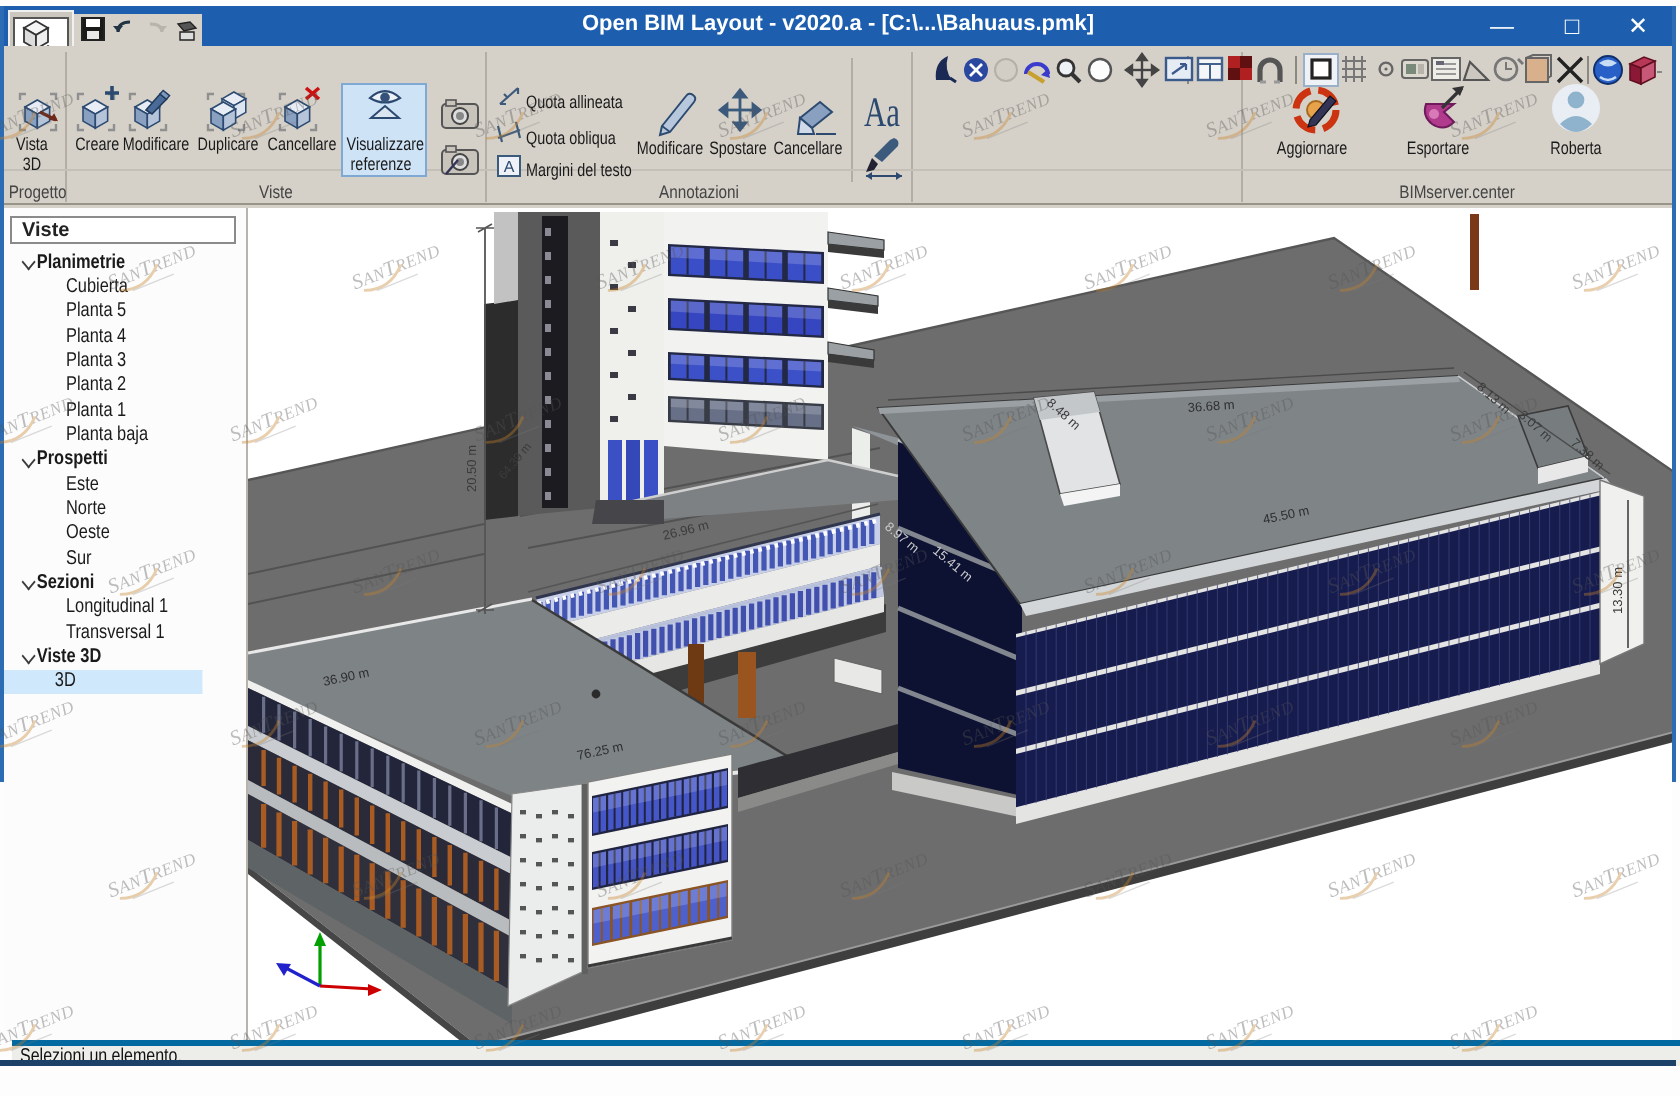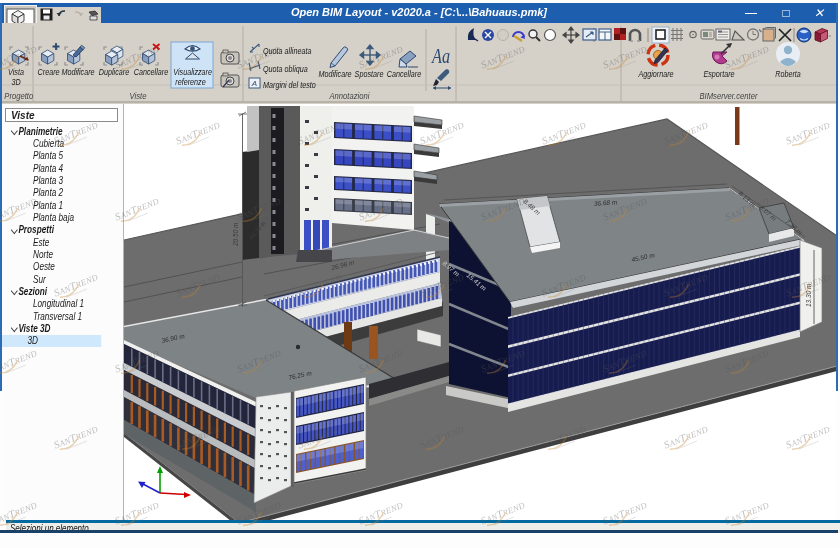--- a/index.html
+++ b/index.html
@@ -1,20 +1,20 @@
 <!DOCTYPE html>
 <html><head>
 <meta charset="utf-8">
 <style>
   html,body{margin:0;padding:0;background:#ffffff;}
   #page{position:relative;width:840px;height:548px;background:#fdfdfd;overflow:hidden;
         font-family:"Liberation Sans",sans-serif;}
   #win{position:absolute;left:0;top:3px;width:838px;height:388px;
        border-left:2px solid #2b6cb5;border-right:2px solid #2b6cb5;
-       box-sizing:border-box;background:#f0abfc;font-style:italic;}
+       box-sizing:border-box;background:#f0abfc;}
   
   #titlebar{position:absolute;left:0;top:0;width:834px;height:20px;background:#1d5fae;}
   #title{position:absolute;left:0;top:3px;width:834px;text-align:center;color:#fff;
          font-size:11px;font-weight:bold;}
   .wbtn{position:absolute;top:3px;color:#fff;font-size:12px;width:30px;text-align:center;}
   
   #appicon{position:absolute;left:2px;top:2px;width:33px;height:36px;background:#cbc7bf;
            border:1px solid #f0f0f0;box-sizing:border-box;}
   #qat{position:absolute;left:35px;top:4px;width:64px;height:16px;background:#d5d1c9;}
   

